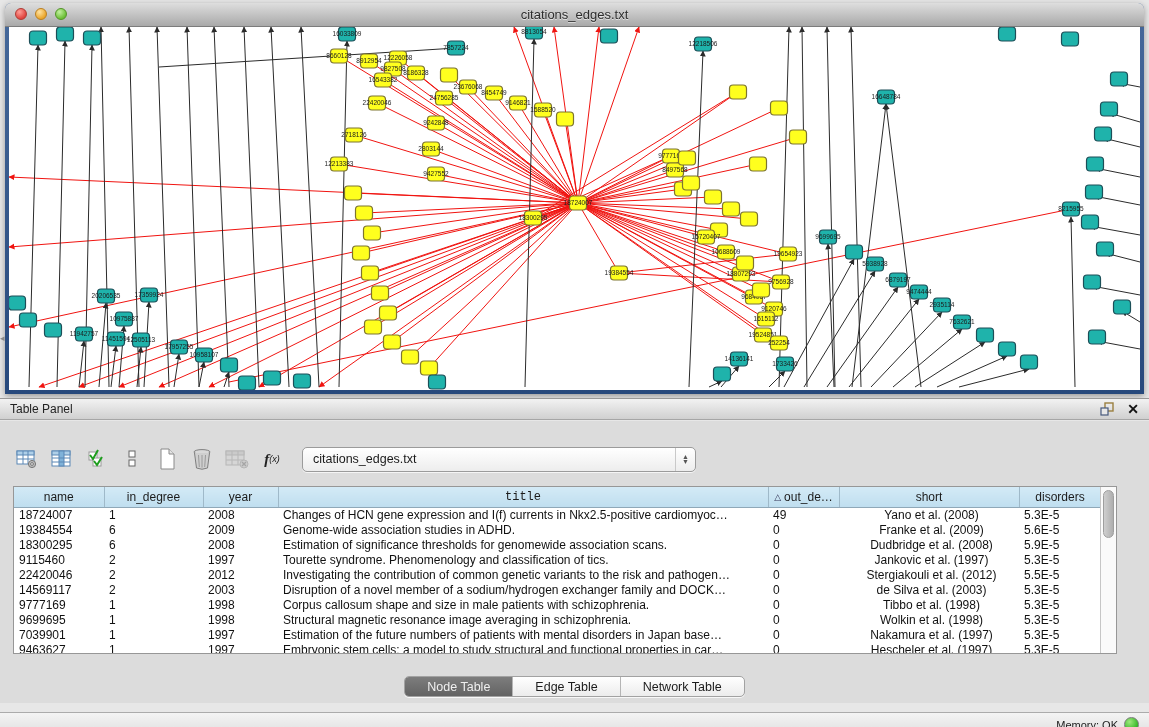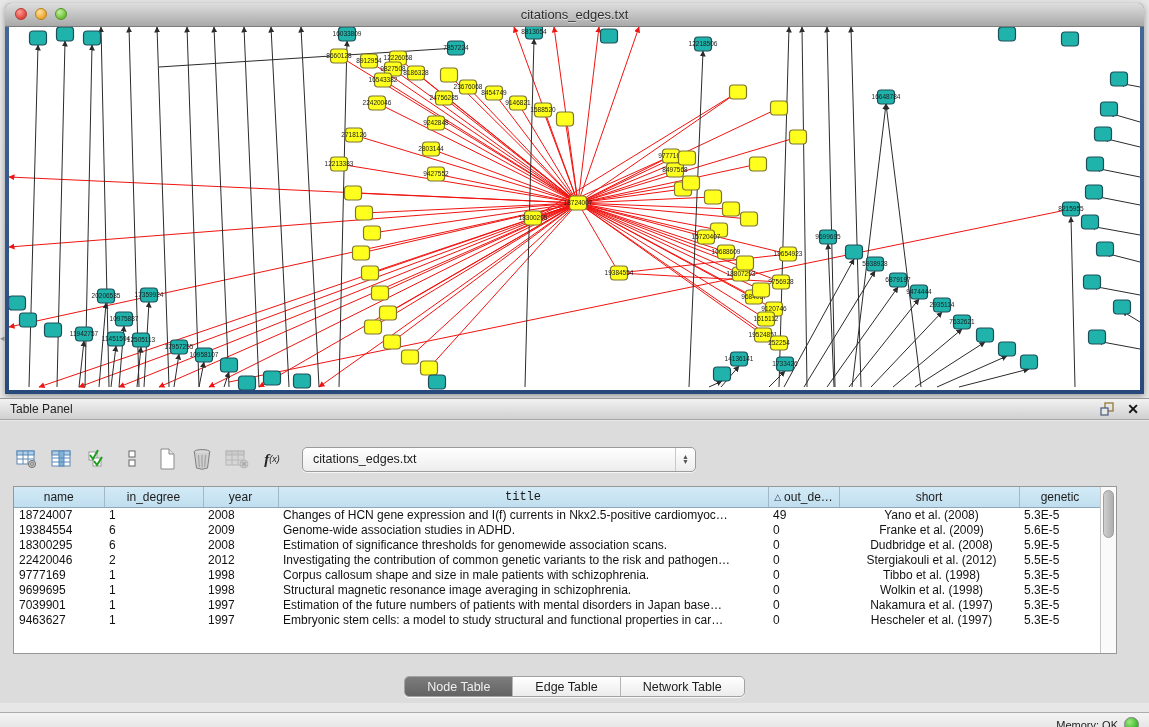--- a/index.html
+++ b/index.html
@@ -712,21 +712,21 @@
       <div class="grid">
         <table class="data">
           <thead>
               <tr>
                 <th style="width: 90px;">name</th>
                 <th style="width: 99px;">in_degree</th>
                 <th style="width: 75px;">year</th>
                 <th style="width: 490px; font-family: Liberation Mono, monospace;">title</th>
                 <th style="width: 71px;"><span class="sort-tri">△</span>out_de…</th>
                 <th style="width: 180px;">short</th>
-                <th style="width: 82px;">genetic</th>
+                <th style="width: 82px;">disorders</th>
               </tr>
             </thead>
           <tbody>
               <tr>
                 <td>18724007</td>
                 <td>1</td>
                 <td>2008</td>
                 <td>Changes of HCN gene expression and I(f) currents in Nkx2.5-positive cardiomyoc…</td>
                 <td>49</td>
                 <td class="c-short">Yano et al. (2008)</td>
@@ -744,27 +744,45 @@
               <tr>
                 <td>18300295</td>
                 <td>6</td>
                 <td>2008</td>
                 <td>Estimation of significance thresholds for genomewide association scans.</td>
                 <td>0</td>
                 <td class="c-short">Dudbridge et al. (2008)</td>
                 <td>5.9E-5</td>
               </tr>
               <tr>
+                <td>9115460</td>
+                <td>2</td>
+                <td>1997</td>
+                <td>Tourette syndrome. Phenomenology and classification of tics.</td>
+                <td>0</td>
+                <td class="c-short">Jankovic et al. (1997)</td>
+                <td>5.3E-5</td>
+              </tr>
+              <tr>
                 <td>22420046</td>
                 <td>2</td>
                 <td>2012</td>
                 <td>Investigating the contribution of common genetic variants to the risk and pathogen…</td>
                 <td>0</td>
                 <td class="c-short">Stergiakouli et al. (2012)</td>
                 <td>5.5E-5</td>
+              </tr>
+              <tr>
+                <td>14569117</td>
+                <td>2</td>
+                <td>2003</td>
+                <td>Disruption of a novel member of a sodium/hydrogen exchanger family and DOCK…</td>
+                <td>0</td>
+                <td class="c-short">de Silva et al. (2003)</td>
+                <td>5.3E-5</td>
               </tr>
               <tr>
                 <td>9777169</td>
                 <td>1</td>
                 <td>1998</td>
                 <td>Corpus callosum shape and size in male patients with schizophrenia.</td>
                 <td>0</td>
                 <td class="c-short">Tibbo et al. (1998)</td>
                 <td>5.3E-5</td>
               </tr>

